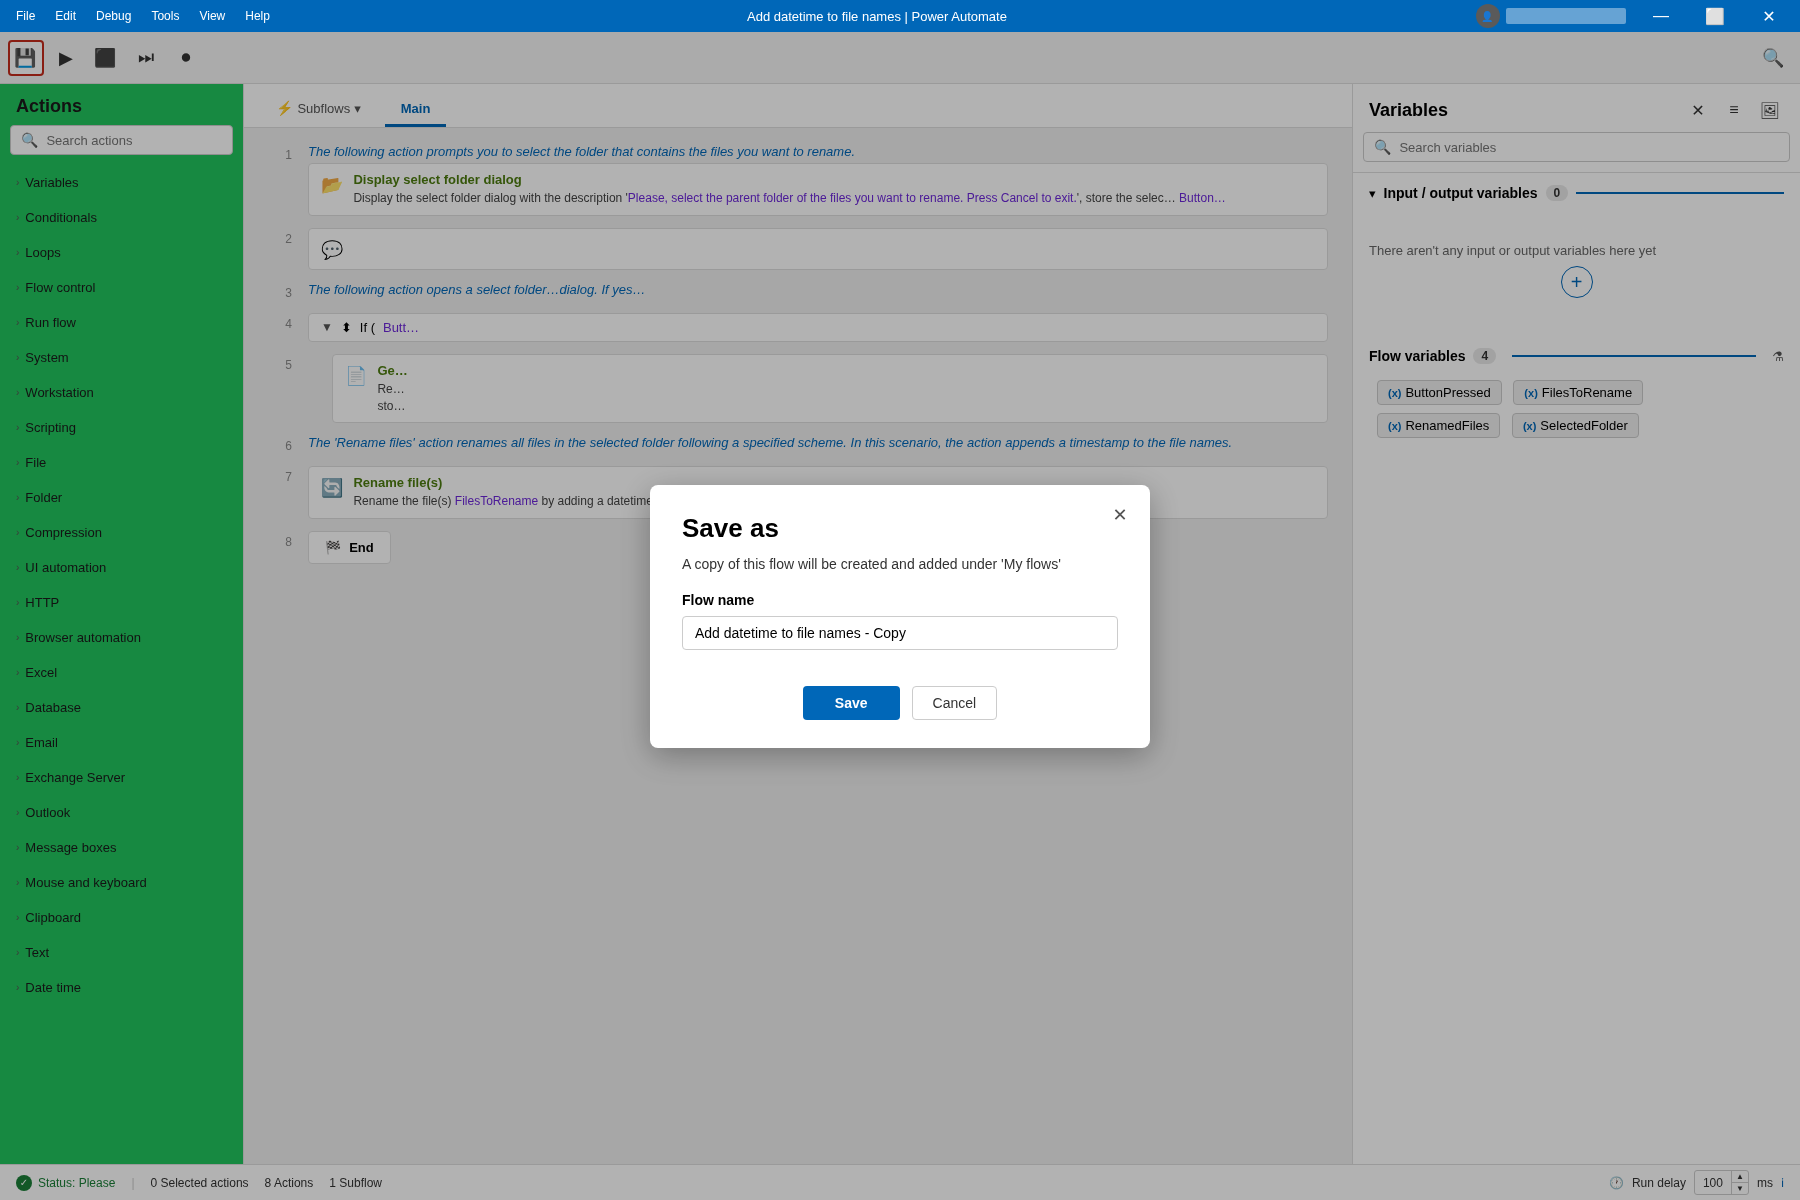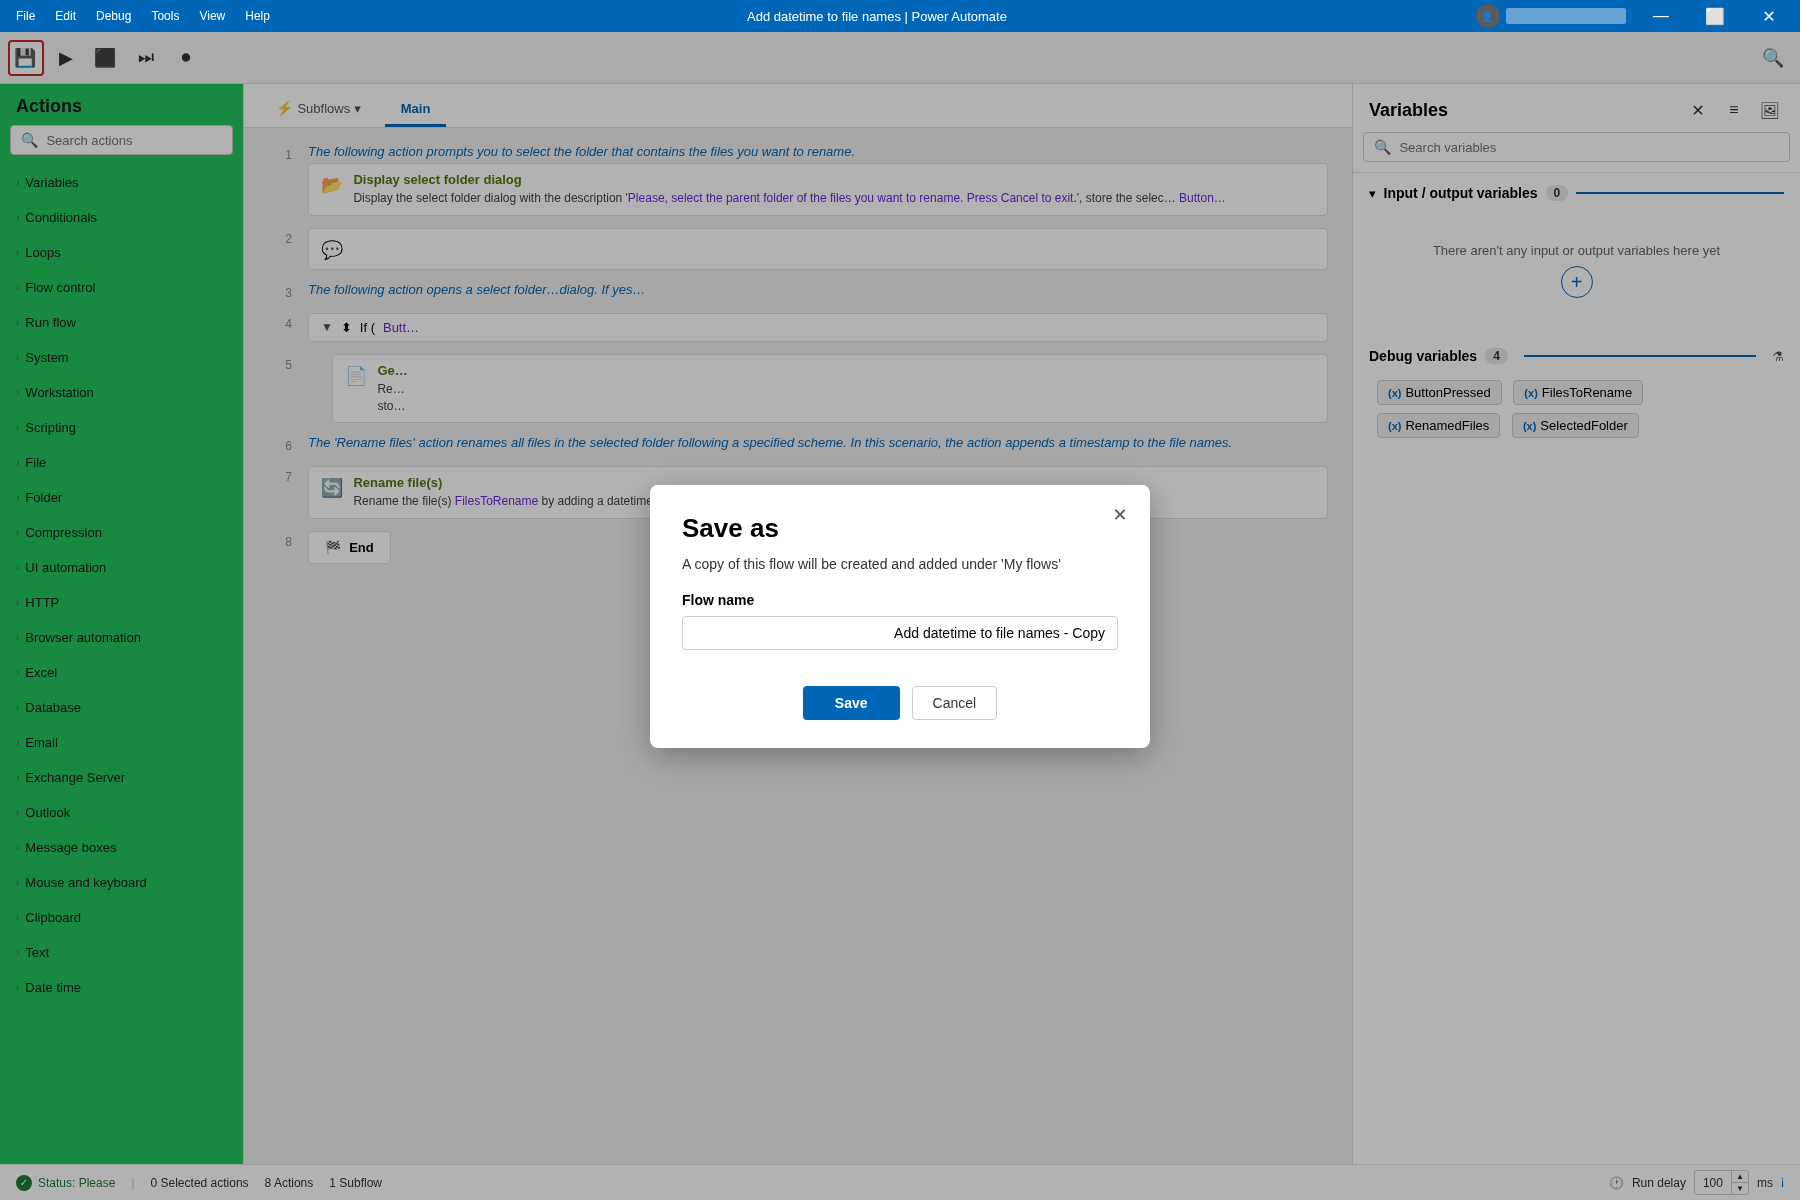--- a/index.html
+++ b/index.html
@@ -252,21 +252,21 @@
       font-weight: 600;
     }
     .var-section-line {
       flex: 1;
       height: 2px;
       background: #0067b8;
     }
 
     .var-empty {
       padding: 30px 16px;
-      text-align: center;
+      text-align: left;
       color: #666;
       font-size: 13px;
     }
     .var-add-btn {
       display: flex;
       align-items: center;
       justify-content: center;
       width: 32px;
       height: 32px;
       border-radius: 50%;
@@ -369,21 +369,20 @@
       margin-bottom: 8px;
     }
     .modal-input {
       width: 100%;
       border: 1px solid #ccc;
       border-radius: 4px;
       padding: 8px 12px;
       font-size: 14px;
       outline: none;
       margin-bottom: 36px;
-      text-align: right;
     }
     .modal-buttons {
       display: flex;
       gap: 12px;
       justify-content: center;
     }
     .btn-primary {
       background: #0067b8;
       color: white;
       border: none;
@@ -679,21 +678,21 @@
         <div class="var-section-line"></div>
       </div>
       <div class="var-empty">
         <div>There aren't any input or output variables here yet</div>
         <div class="var-add-btn">+</div>
       </div>
     </div>
 
     <div class="flow-vars-section">
       <div class="flow-vars-header">
-        <span style="font-weight:600;font-size:14px;">Debug variables</span>
+        <span style="font-weight:600;font-size:14px;">Flow variables</span>
         <span class="var-badge">4</span>
         <div style="flex:1;height:2px;background:#0067b8;margin:0 8px;"></div>
         <span class="flow-vars-filter">⚗</span>
       </div>
       <div class="flow-vars-chips">
         <div class="var-chip">
           <span class="var-chip-icon">(x)</span>
           <span>ButtonPressed</span>
         </div>
         <div class="var-chip">

